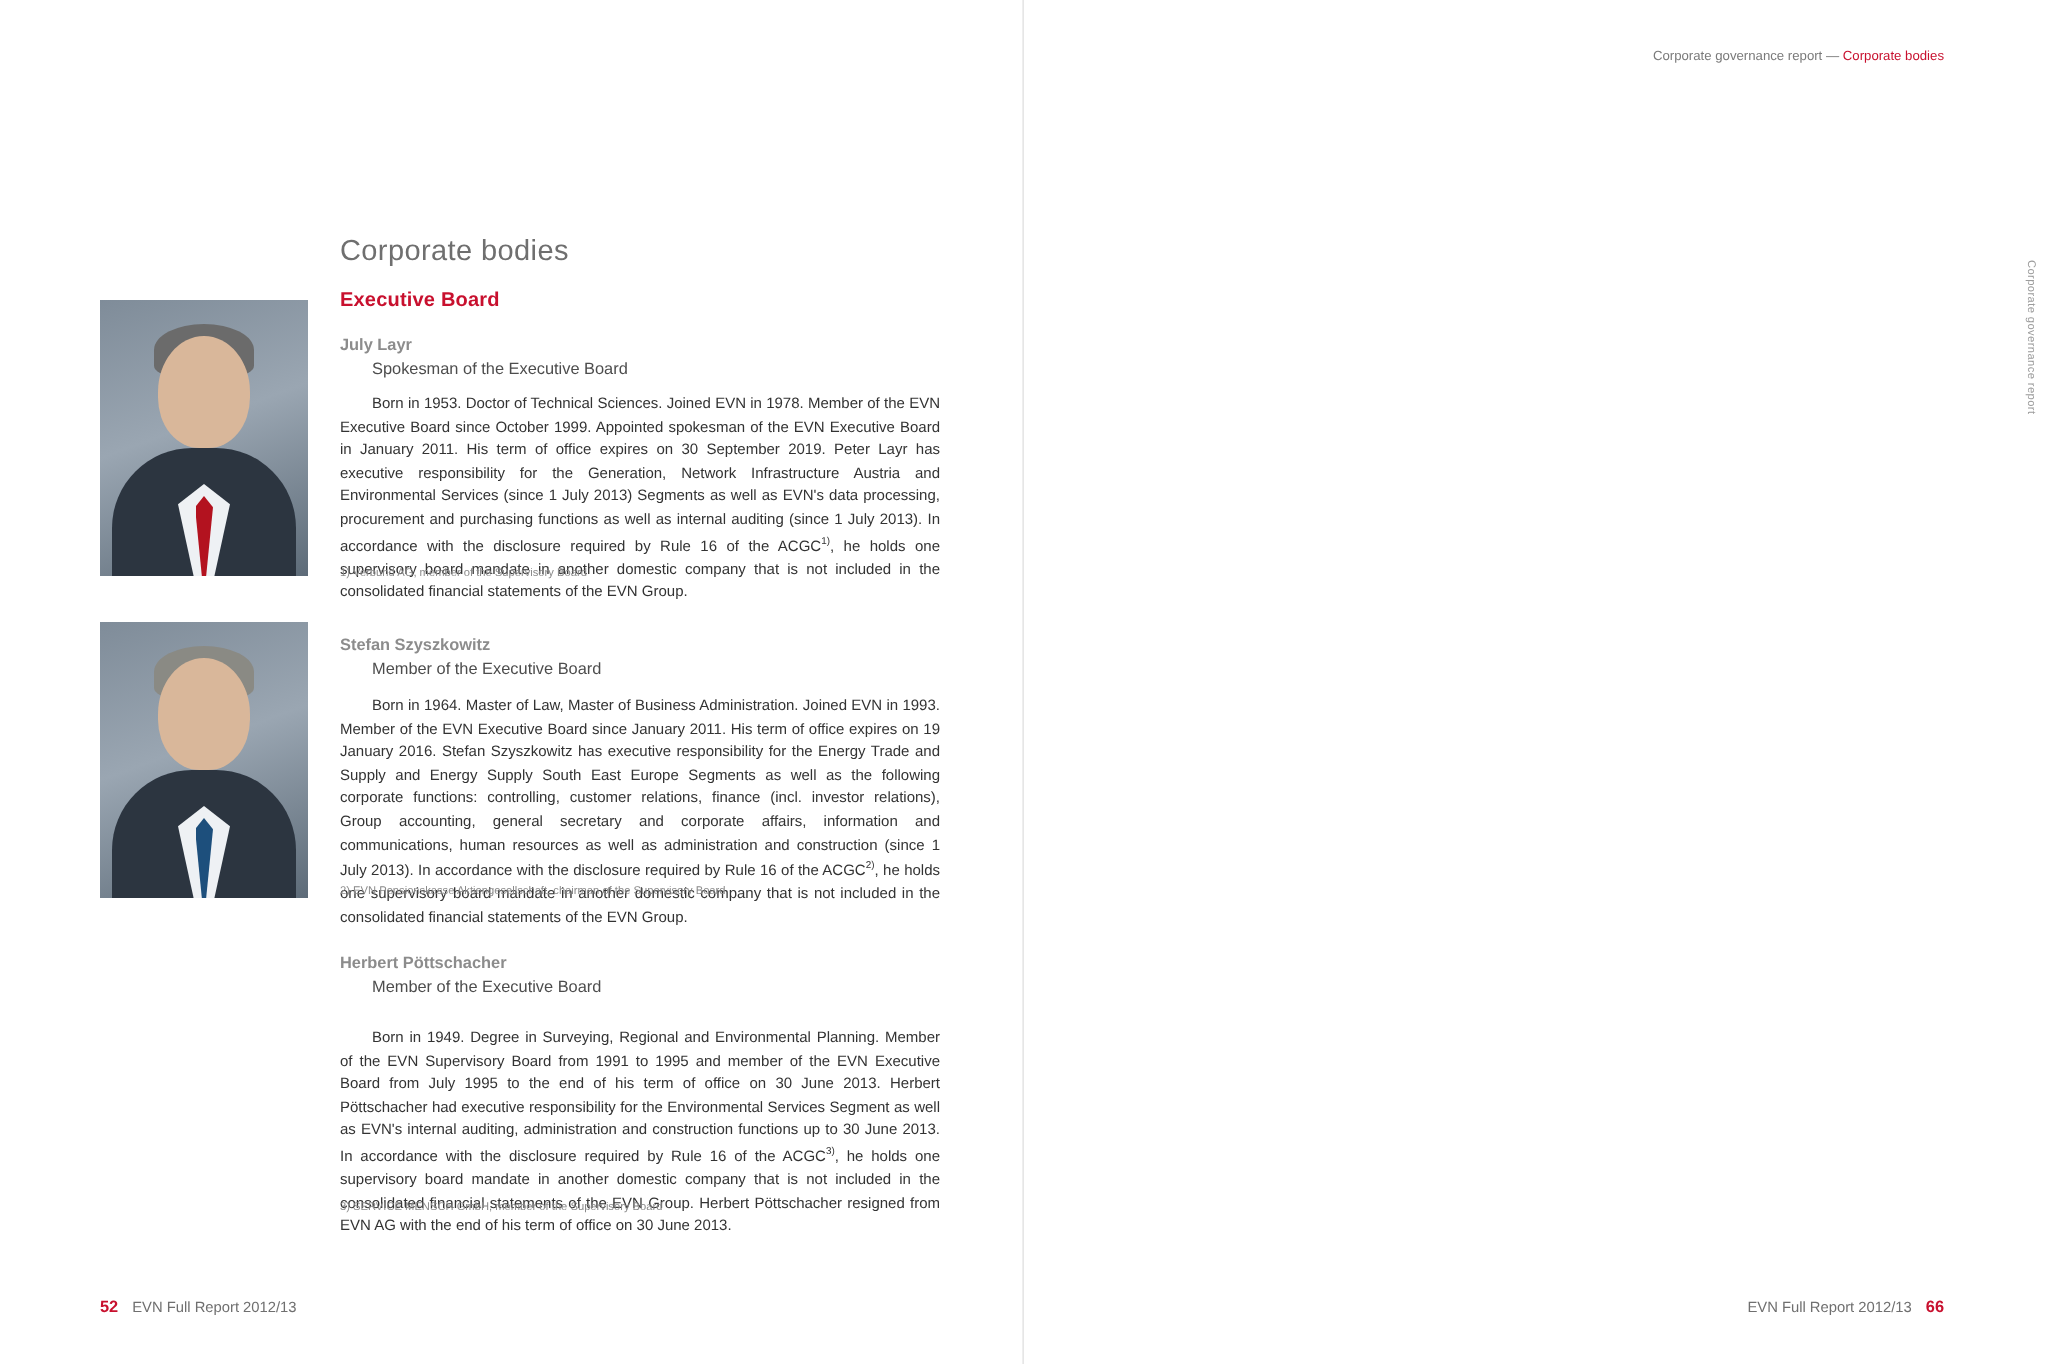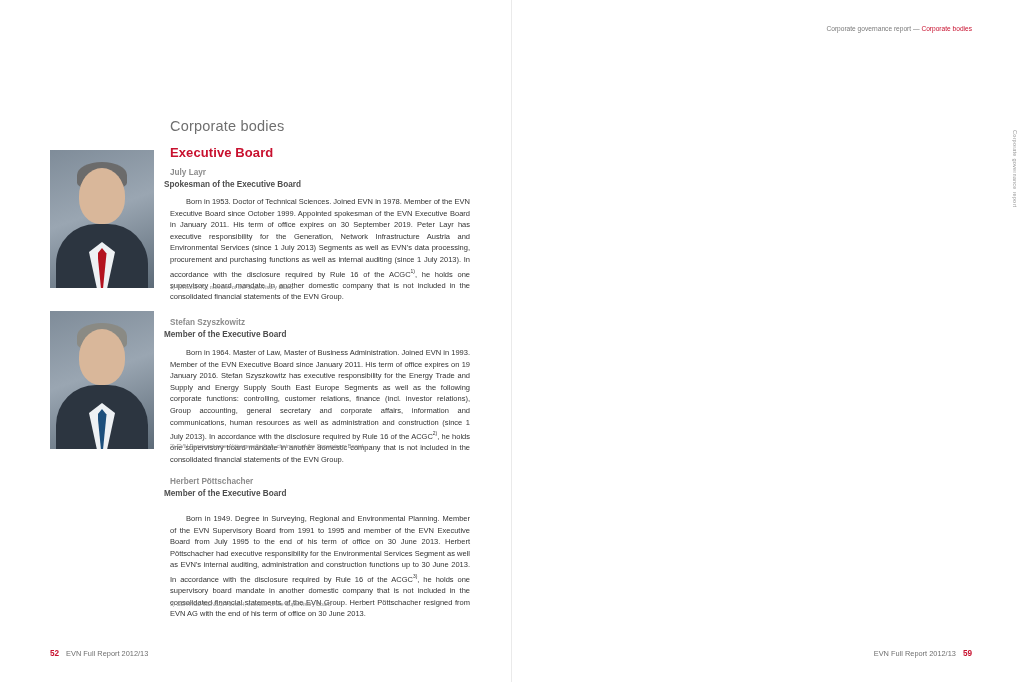--- a/index.html
+++ b/index.html
@@ -15,21 +15,21 @@
   .page-right{position:absolute;left:512px;top:0;width:512px;height:682px;background:#fff;}
   .gutter{position:absolute;left:511px;top:0;width:2px;height:682px;background:linear-gradient(90deg,#f2f2f2,#e2e2e2,#f2f2f2);}
 
   
   .l-title{
     position:absolute;left:170px;top:118px;
     font-size:14.5px;color:#6f6f6f;letter-spacing:.2px;
   }
   .l-sub{
     position:absolute;left:170px;top:145px;
-    font-size:13px;color:#c8102e;font-weight:bold;letter-spacing:.1px;
+    font-size:10px;color:#c8102e;font-weight:bold;letter-spacing:.1px;
   }
   .photo{
     position:absolute;left:50px;width:104px;height:138px;
     background:#8d99a6;overflow:hidden;border:0;
   }
   .photo .bg{position:absolute;inset:0;background:linear-gradient(160deg,#7f8c99 0%,#9aa6b2 45%,#5d6b78 100%);}
   .photo .face{
     position:absolute;left:50%;top:18px;width:46px;height:56px;margin-left:-23px;
     background:#d9b79a;border-radius:50% 50% 45% 45%;
   }
@@ -43,21 +43,21 @@
   }
   .photo .shirt{
     position:absolute;left:50%;bottom:0;width:26px;height:46px;margin-left:-13px;
     background:#eef1f4;clip-path:polygon(50% 0,100% 22%,70% 100%,30% 100%,0 22%);
   }
   .photo .tie{
     position:absolute;left:50%;bottom:0;width:9px;height:40px;margin-left:-4.5px;
     background:#b3121f;clip-path:polygon(50% 0,100% 14%,62% 100%,38% 100%,0 14%);
   }
   .p-name{position:absolute;left:170px;font-size:8.2px;color:#8c8c8c;font-weight:bold;}
-  .p-role{position:absolute;left:164px;font-size:8.2px;color:#4d4d4d;font-weight:bold;}
+  .p-role{position:absolute;left:186px;font-size:8.2px;color:#4d4d4d;}
   .p-body{
     position:absolute;left:170px;width:300px;
     font-size:7.5px;line-height:11.6px;text-align:justify;color:#333;
   }
   .p-body .indent{display:inline-block;width:16px;}
   .p-foot{
     position:absolute;left:170px;width:300px;
     font-size:5.6px;color:#8a8a8a;
   }
   sup{font-size:66%;vertical-align:super;}
@@ -126,16 +126,16 @@
     </div>
   </div>
 
   <div class="gutter"></div>
 
   <div class="page-right">
     <div class="r-head"><span>Corporate governance report — </span><span class="accent">Corporate bodies</span></div>
     <div class="side-tab">Corporate governance report</div>
 
     <div class="r-footer">
-      <span>EVN Full Report 2012/13</span><span class="pg">59</span>
+      <span>EVN Full Report 2012/13</span><span class="pg">66</span>
     </div>
   </div>
 </div>
 
 </body></html>

